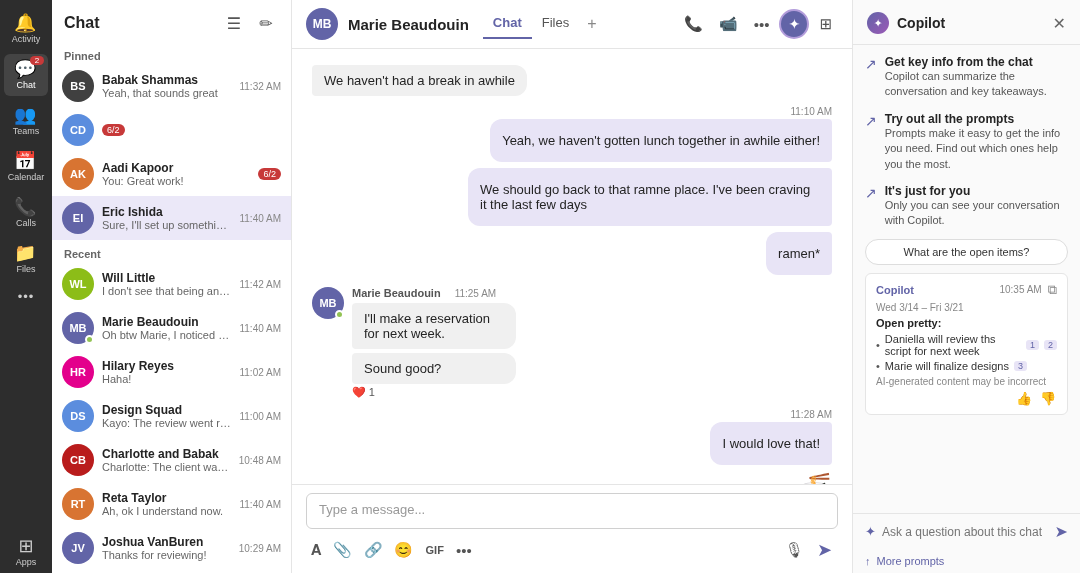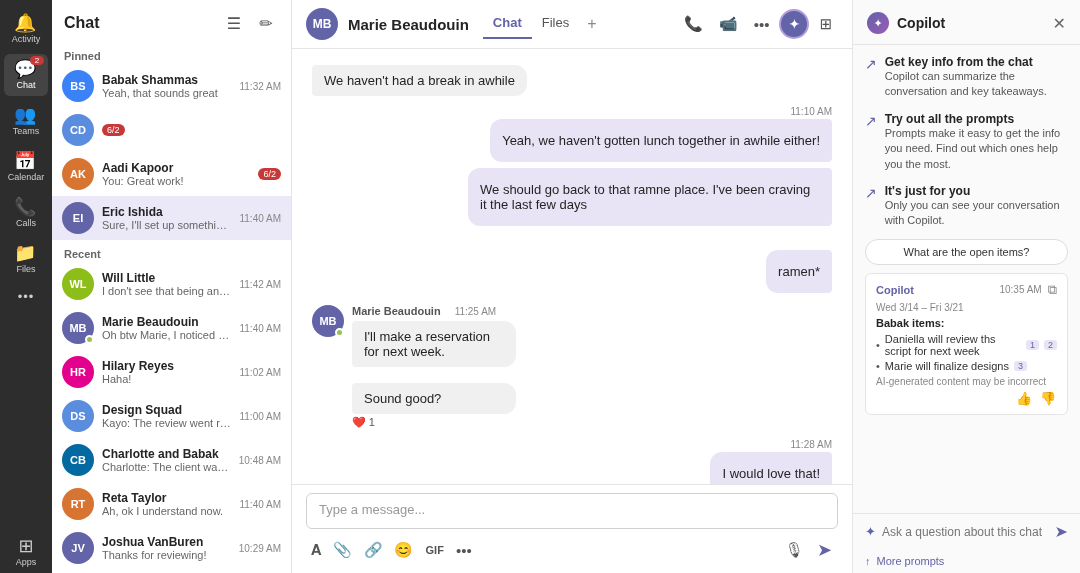--- a/index.html
+++ b/index.html
@@ -381,21 +381,21 @@
     <div class="header-icons">
       <button class="header-icon-btn" title="Filter">☰</button>
       <button class="header-icon-btn" title="New chat">✏</button>
     </div>
   </div>
 
   <div class="chat-items">
     <div class="section-label">Pinned</div>
 
     <div class="chat-item">
-      <div class="avatar" style="background:#3b82f6">
+      <div class="avatar" style="background:#404040">
           <span class="avatar-initials">BS</span>
         </div>
       <div class="chat-info">
         <div class="chat-name">Babak Shammas</div>
         <div class="chat-preview">Yeah, that sounds great</div>
       </div>
       <div class="chat-meta">
         <div class="chat-time">11:32 AM</div>
       </div>
     </div>
@@ -477,21 +477,21 @@
         </div>
       <div class="chat-info">
         <div class="chat-name">Design Squad</div>
         <div class="chat-preview">Kayo: The review went really well! Can't wai...</div>
       </div>
       <div class="chat-meta">
         <div class="chat-time">11:00 AM</div>
       </div>
     </div>
     <div class="chat-item">
-      <div class="avatar" style="background:#0369a1">
+      <div class="avatar" style="background:#b91c1c">
           <span class="avatar-initials">CB</span>
         </div>
       <div class="chat-info">
         <div class="chat-name">Charlotte and Babak</div>
         <div class="chat-preview">Charlotte: The client was pretty happy with...</div>
       </div>
       <div class="chat-meta">
         <div class="chat-time">10:48 AM</div>
       </div>
     </div>
@@ -549,39 +549,39 @@
   <div class="messages-area">
 
     <div style="display:flex; justify-content:flex-start; margin-bottom:6px">
       <div class="msg-bubble-left">We haven't had a break in awhile</div>
     </div>
 
     <div style="display:flex; flex-direction:column; align-items:flex-end; margin-bottom:2px">
       <div class="msg-time right">11:10 AM</div>
       <div class="msg-bubble-right">Yeah, we haven't gotten lunch together in awhile either!</div>
     </div>
-    <div style="display:flex; flex-direction:column; align-items:flex-end; margin-bottom:20px">
+    <div style="display:flex; flex-direction:column; align-items:flex-end; margin-bottom:2px">
       <div class="msg-bubble-right">We should go back to that ramne place. I've been craving it the last few days</div>
     </div>
     <div style="display:flex; flex-direction:column; align-items:flex-end; margin-bottom:8px">
       <div class="msg-bubble-right">ramen*</div>
     </div>
 
     <div style="display:flex; flex-direction:column; margin-bottom:6px">
       <div class="msg-with-avatar">
         <div class="avatar" style="background:#6264a7; width:32px; height:32px;">
           <span class="avatar-initials">MB</span>
           <span class="online-dot"></span>
         </div>
         <div>
           <div style="display:flex; gap:8px; align-items:baseline; margin-bottom:2px">
             <span class="msg-sender-name">Marie Beaudouin</span>
             <span class="msg-time left">11:25 AM</span>
           </div>
-          <div class="msg-bubble-left" style="border-radius:4px 12px 12px 4px; margin-bottom:16px">I'll make a reservation for next week.</div>
+          <div class="msg-bubble-left" style="border-radius:4px 12px 12px 4px; margin-bottom:4px">I'll make a reservation for next week.</div>
           <div class="msg-bubble-left" style="border-radius:4px 12px 12px 4px">Sound good?</div>
           <div class="reaction">❤️ 1</div>
         </div>
       </div>
     </div>
 
     <div style="display:flex; flex-direction:column; align-items:flex-end; margin-bottom:2px">
       <div class="msg-time right">11:28 AM</div>
       <div class="msg-bubble-right">I would love that!</div>
     </div>
@@ -645,21 +645,21 @@
 
   <div class="copilot-response">
     <div class="copilot-response-header">
       <span class="copilot-resp-name">Copilot</span>
       <div style="display:flex; align-items:center; gap:6px">
         <span class="copilot-resp-time">10:35 AM</span>
         <button class="feedback-btn">⧉</button>
       </div>
     </div>
     <div class="copilot-resp-date">Wed 3/14 – Fri 3/21</div>
-    <div class="open-items-title">Babak items:</div>
+    <div class="open-items-title">Open pretty:</div>
     <div class="open-item">
       <span>Daniella will review ths script for next week</span>
       <span class="item-num">1</span>
       <span class="item-num">2</span>
     </div>
     <div class="open-item">
       <span>Marie will finalize designs</span>
       <span class="item-num">3</span>
     </div>
     <div class="ai-note">AI-generated content may be incorrect</div>

